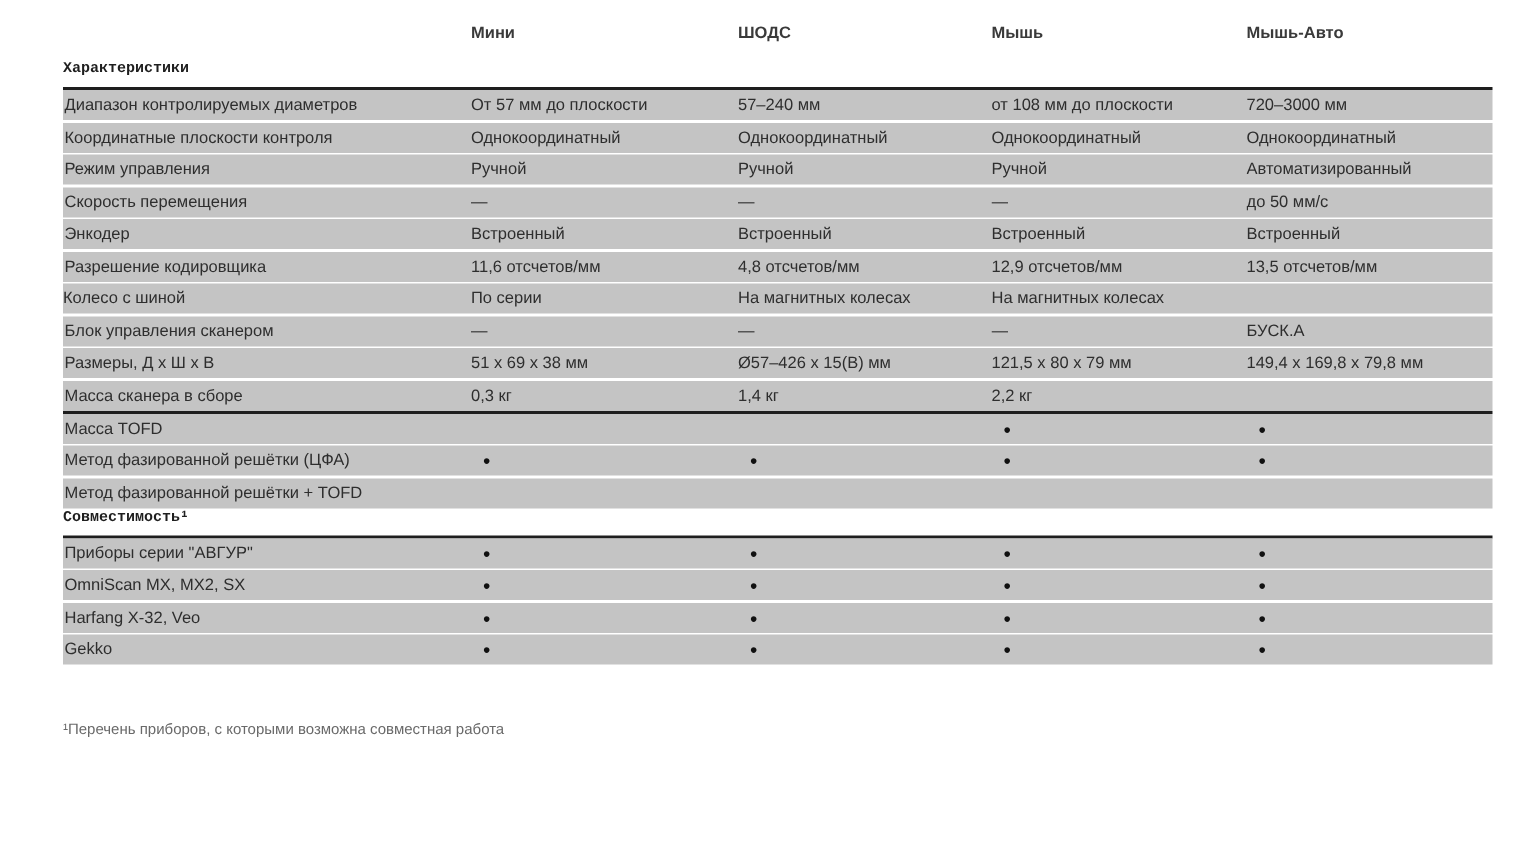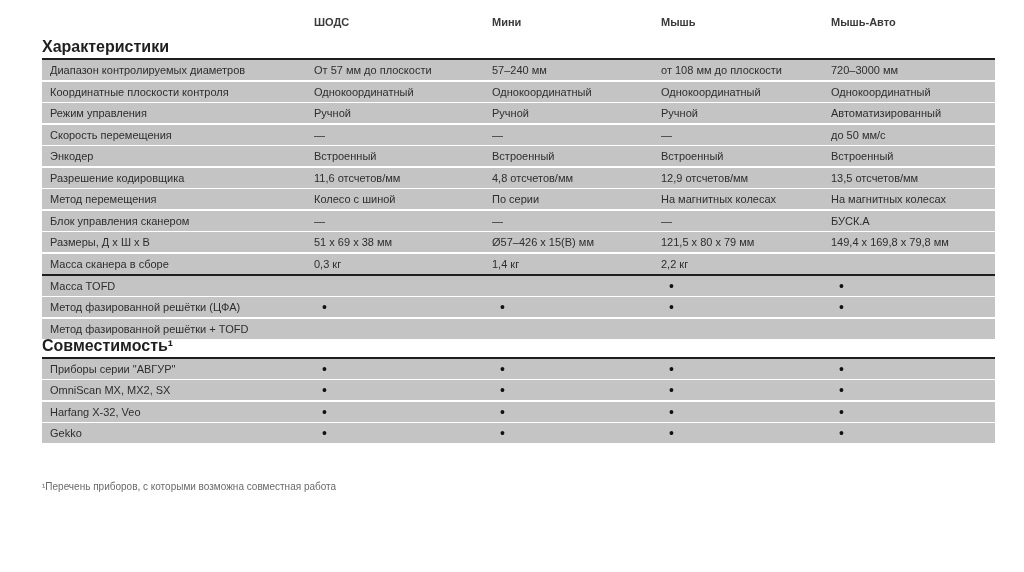--- a/index.html
+++ b/index.html
@@ -21,26 +21,27 @@
     grid-template-columns: 272px 178px 169px 170px 164px;
   }
   .header-row {
     height: 16px;
     line-height: 16px;
     font-size: 11px;
     font-weight: bold;
     color: #3a3a3a;
   }
   .sec-title {
-    font-size: 16px;
+    font-size: 10px;
     font-weight: bold;
     color: #1f1f1f;
     height: 14px;
     line-height: 14px;
     margin-bottom: 4px;
+    font-family: Liberation Mono, monospace;
   }
   .sec-1 .sec-title { margin-top: 10px; }
   .sec-2 .sec-title { margin-top: 35px; }
   .sec-3 .sec-title { }
   .sec-rows {
     border-top: 2px solid #1e1e1e;
   }
   .row {
     height: 20px;
     line-height: 20px;
@@ -48,43 +49,43 @@
     margin-top: 1.5px;
     font-size: 11px;
     color: #2e2e2e;
     overflow: hidden;
   }
   .row:first-child { margin-top: 0; }
   .cell {
     white-space: nowrap;
     overflow: hidden;
   }
-  .cell.label { padding-left: 8px; }
+  .cell.label { padding-left: 1px; }
   .cell.dot {
     padding-left: 8px;
     font-size: 14px;
     color: #111111;
   }
   .footnote {
     margin-top: 38px;
     font-size: 10px;
     line-height: 12px;
     color: #6a6a6a;
     white-space: nowrap;
   }
 </style>
 </head>
 <body>
 
 <div class="wrapper">
 
   <div class="header-row grid">
     <div class="cell label"></div>
+    <div class="cell">Мини</div>
     <div class="cell">ШОДС</div>
-    <div class="cell">Мини</div>
     <div class="cell">Мышь</div>
     <div class="cell">Мышь-Авто</div>
   </div>
 
   <section class="sec sec-1">
     <div class="sec-title">Характеристики</div>
     <div class="sec-rows">
         <div class="row grid">
           <div class="cell label">Диапазон контролируемых диаметров</div>
           <div class="cell">От 57 мм до плоскости</div>
@@ -121,21 +122,20 @@
           <div class="cell">Встроенный</div>
         </div>
         <div class="row grid">
           <div class="cell label">Разрешение кодировщика</div>
           <div class="cell">11,6 отсчетов/мм</div>
           <div class="cell">4,8 отсчетов/мм</div>
           <div class="cell">12,9 отсчетов/мм</div>
           <div class="cell">13,5 отсчетов/мм</div>
         </div>
         <div class="row grid">
-          <div class="cell label">Метод перемещения</div>
           <div class="cell">Колесо с шиной</div>
           <div class="cell">По серии</div>
           <div class="cell">На магнитных колесах</div>
           <div class="cell">На магнитных колесах</div>
         </div>
         <div class="row grid">
           <div class="cell label">Блок управления сканером</div>
           <div class="cell">—</div>
           <div class="cell">—</div>
           <div class="cell">—</div>

